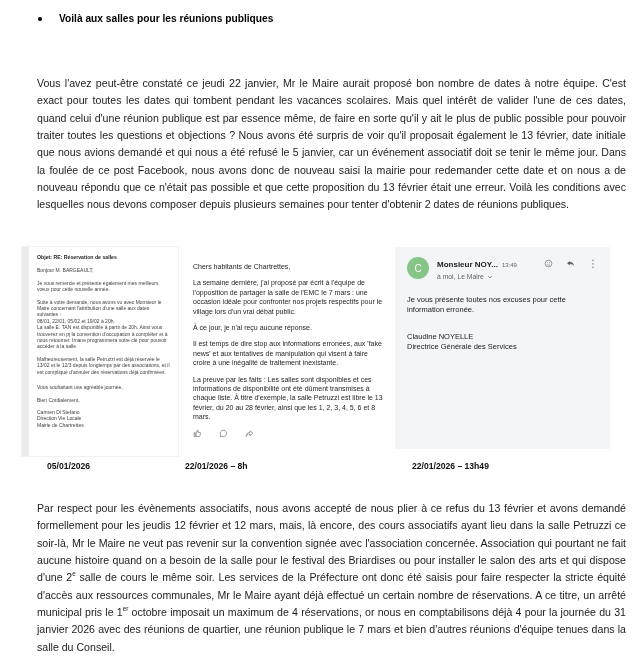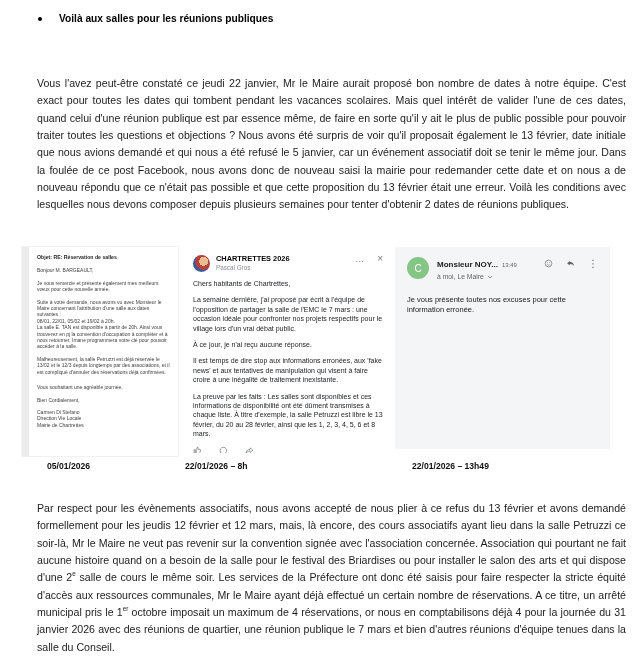--- a/index.html
+++ b/index.html
@@ -94,31 +94,20 @@
     <p>Malheureusement, la salle Petruzzi est déjà réservée le 13/02 et le 12/3 depuis longtemps par des associations, et il est compliqué d'annuler des réservations déjà confirmées.</p>
     <p class="gap-top">Vous souhaitant une agréable journée,</p>
     <p>Bien Cordialement,</p>
     <p class="pre">Carmen Di Stefano
 Direction Vie Locale
 Mairie de Chartrettes</p>
   </div>
 </div>
 
 <div class="shot" id="shot2">
-  <div class="fb-head">
-    <span class="fb-avatar"></span>
-    <span>
-      <div class="fb-name">CHARTRETTES 2026</div>
-      <div class="fb-author">Pascal Gros</div>
-    </span>
-    <span class="fb-headicons">
-      <span class="fb-more">…</span>
-      <span class="fb-close">×</span>
-    </span>
-  </div>
   <div class="fb-body">
     <p>Chers habitants de Chartrettes,</p>
     <p>La semaine dernière, j'ai proposé par écrit à l'équipe de l'opposition de partager la salle de l'EMC le 7 mars : une occasion idéale pour confronter nos projets respectifs pour le village lors d'un vrai débat public.</p>
     <p>À ce jour, je n'ai reçu aucune réponse.</p>
     <p>Il est temps de dire stop aux informations erronées, aux 'fake news' et aux tentatives de manipulation qui visent à faire croire à une inégalité de traitement inexistante.</p>
     <p>La preuve par les faits : Les salles sont disponibles et ces informations de disponibilité ont été dûment transmises à chaque liste. À titre d'exemple, la salle Petruzzi est libre le 13 février, du 20 au 28 février, ainsi que les 1, 2, 3, 4, 5, 6 et 8 mars.</p>
   </div>
   <div class="fb-actions">
     <span>
       <svg viewBox="0 0 24 24">
@@ -164,20 +153,24 @@
       <span>
         <svg viewBox="0 0 24 24">
             <path d="M10 5L3 11.3l7 6.2v-4c6.2 0 9.7 2 11.8 6-.7-7.2-5-11.6-11.8-12.2V5z" fill="currentColor"></path>
           </svg>
       </span>
       <span class="gm-more">⋮</span>
     </span>
   </div>
   <div class="gm-body">
     <p>Je vous présente toutes nos excuses pour cette information erronée.</p>
+    <div class="gm-signature">
+      <div>Claudine NOYELLE</div>
+      <div>Directrice Générale des Services</div>
+    </div>
   </div>
 </div>
 
 <span class="caption" id="cap1">05/01/2026</span>
 <span class="caption" id="cap2">22/01/2026 – 8h</span>
 <span class="caption" id="cap3">22/01/2026 – 13h49</span>
 
 <p class="doc-para" id="para2"><span>Par respect pour les évènements associatifs, nous avons accepté de nous plier à ce refus du 13 février et avons demandé formellement pour les jeudis 12 février et 12 mars, mais, là encore, des cours associatifs ayant lieu dans la salle Petruzzi ce soir-là, Mr le Maire ne veut pas revenir sur la convention signée avec l'association concernée. Association qui pourtant ne fait aucune histoire quand on a besoin de la salle pour le festival des Briardises ou pour installer le salon des arts et qui dispose d'une 2</span><span class="sup">e</span><span> salle de cours le même soir. Les services de la Préfecture ont donc été saisis pour faire respecter la stricte équité d'accès aux ressources communales, Mr le Maire ayant déjà effectué un certain nombre de réservations. A ce titre, un arrêté municipal pris le 1</span><span class="sup">er</span><span> octobre imposait un maximum de 4 réservations, or nous en comptabilisons déjà 4 pour la journée du 31 janvier 2026 avec des réunions de quartier, une réunion publique le 7 mars et bien d'autres réunions d'équipe tenues dans la salle du Conseil.</span></p>
 
 </body></html>

